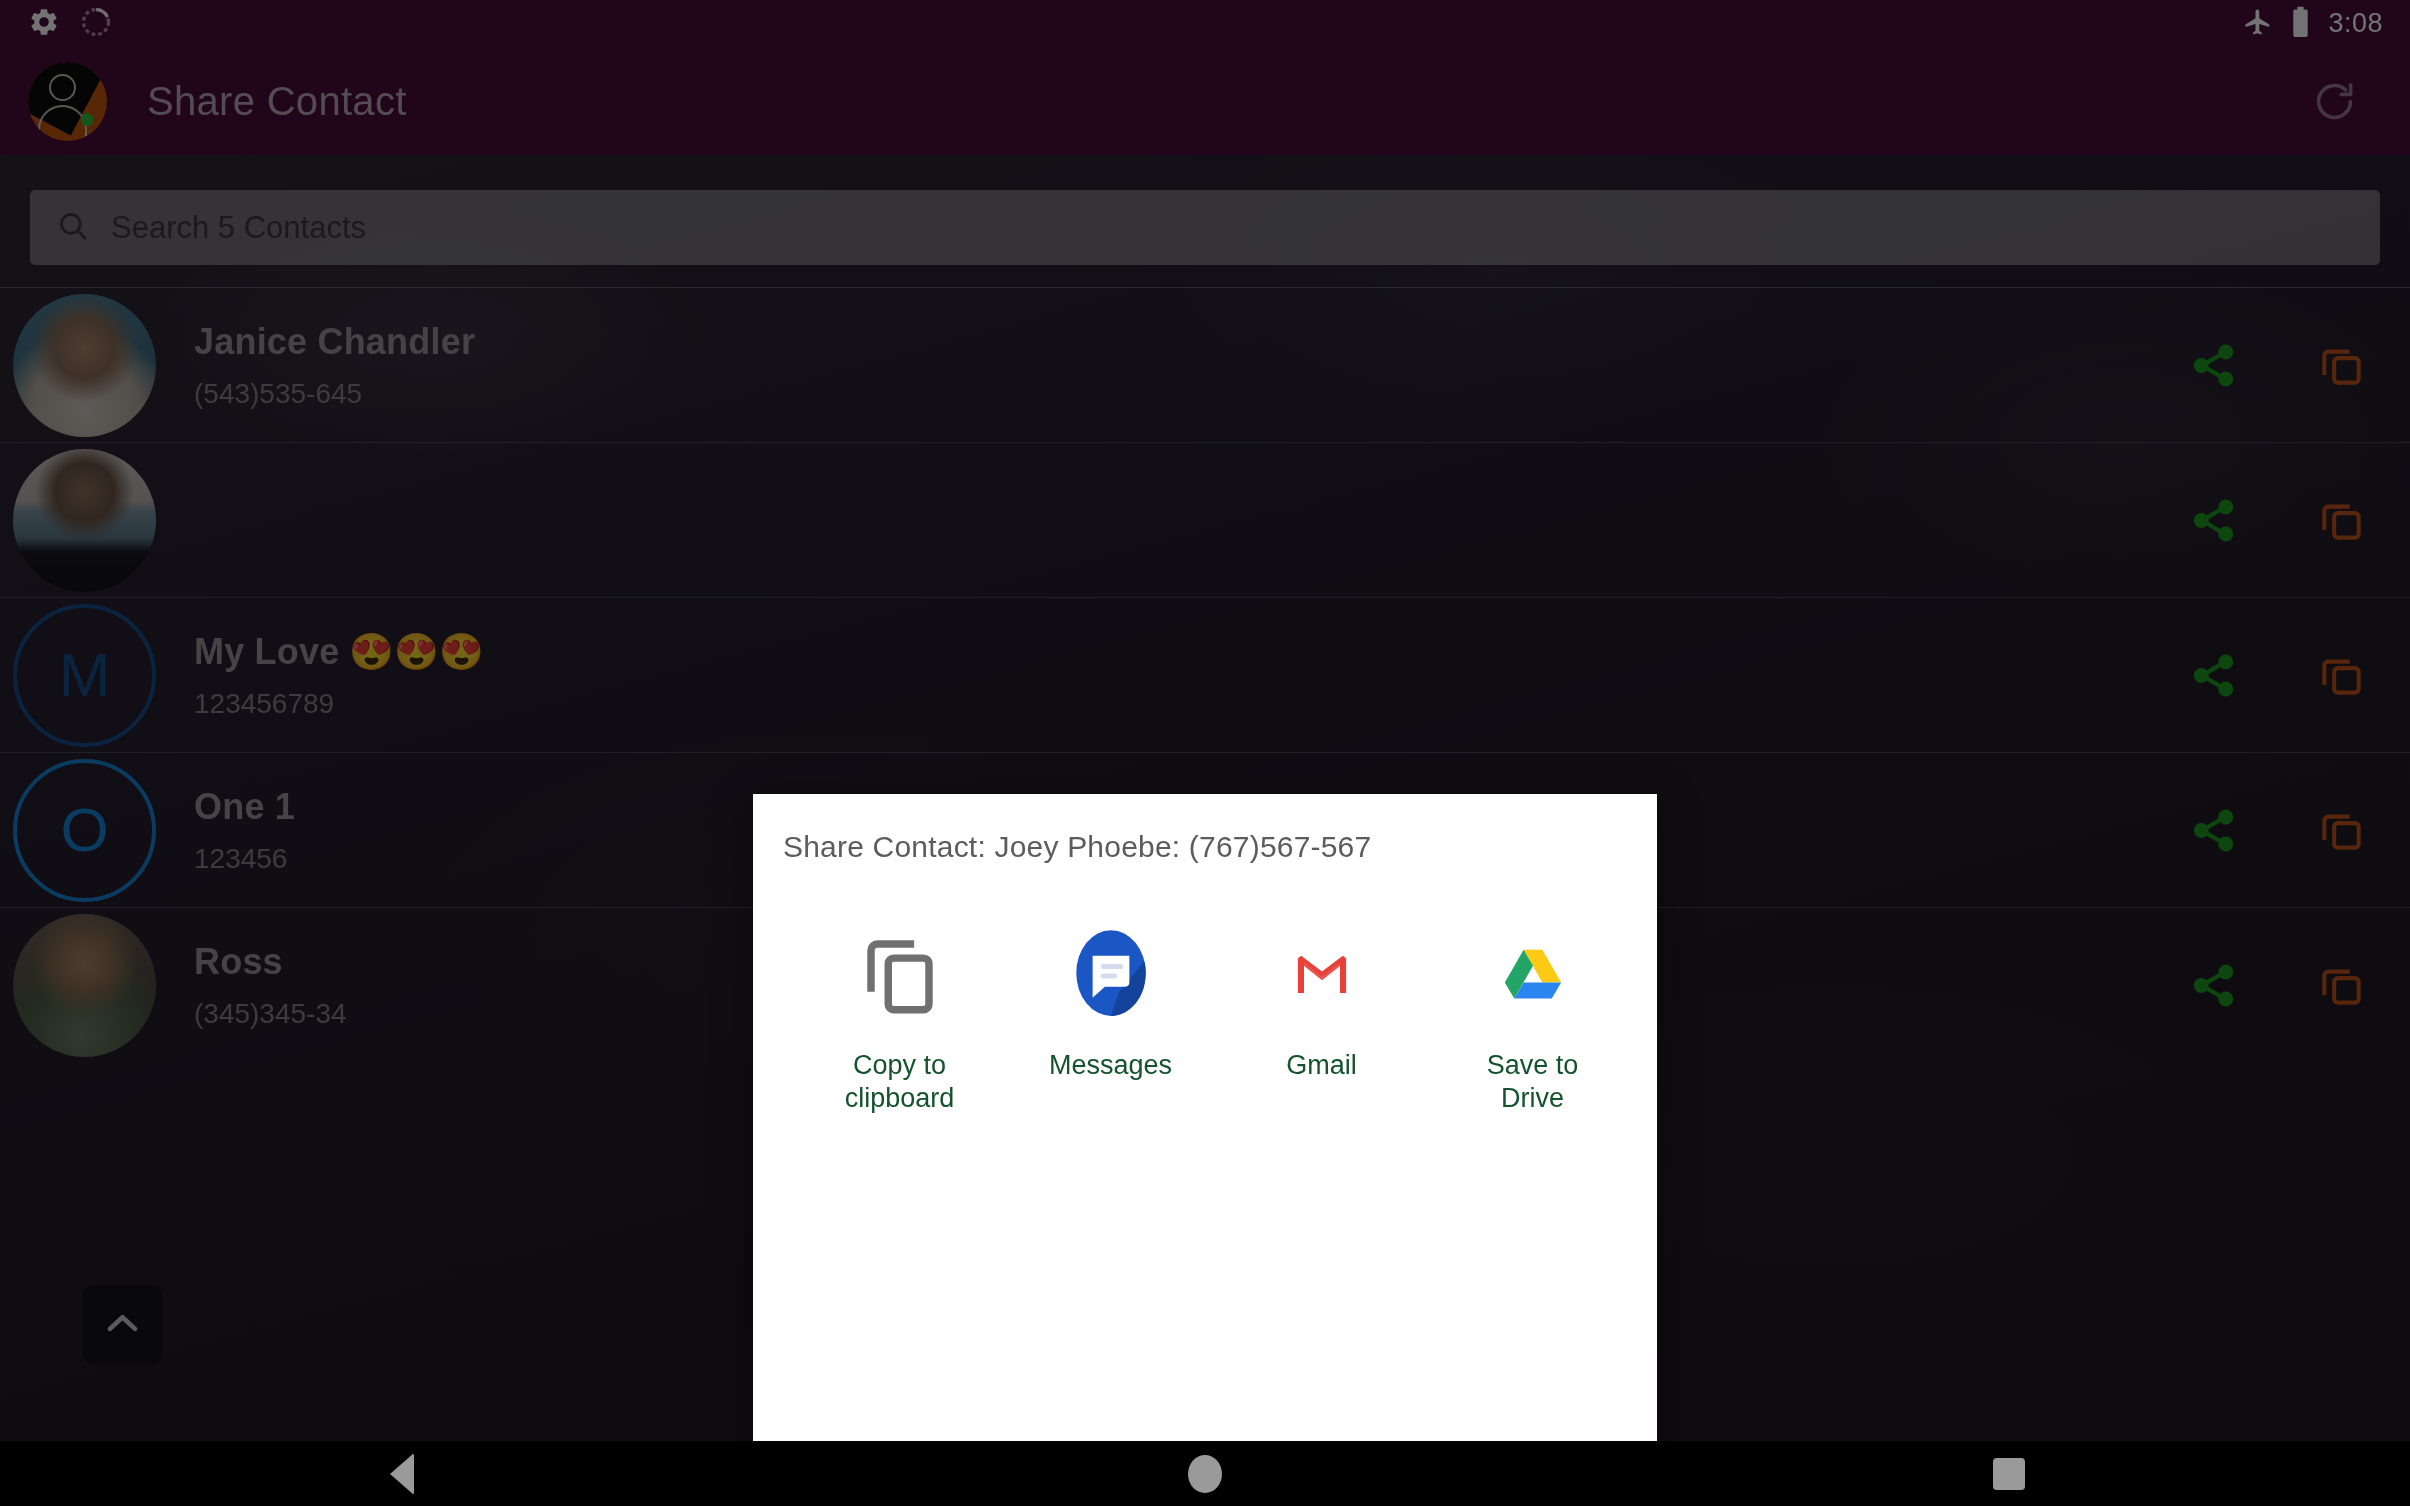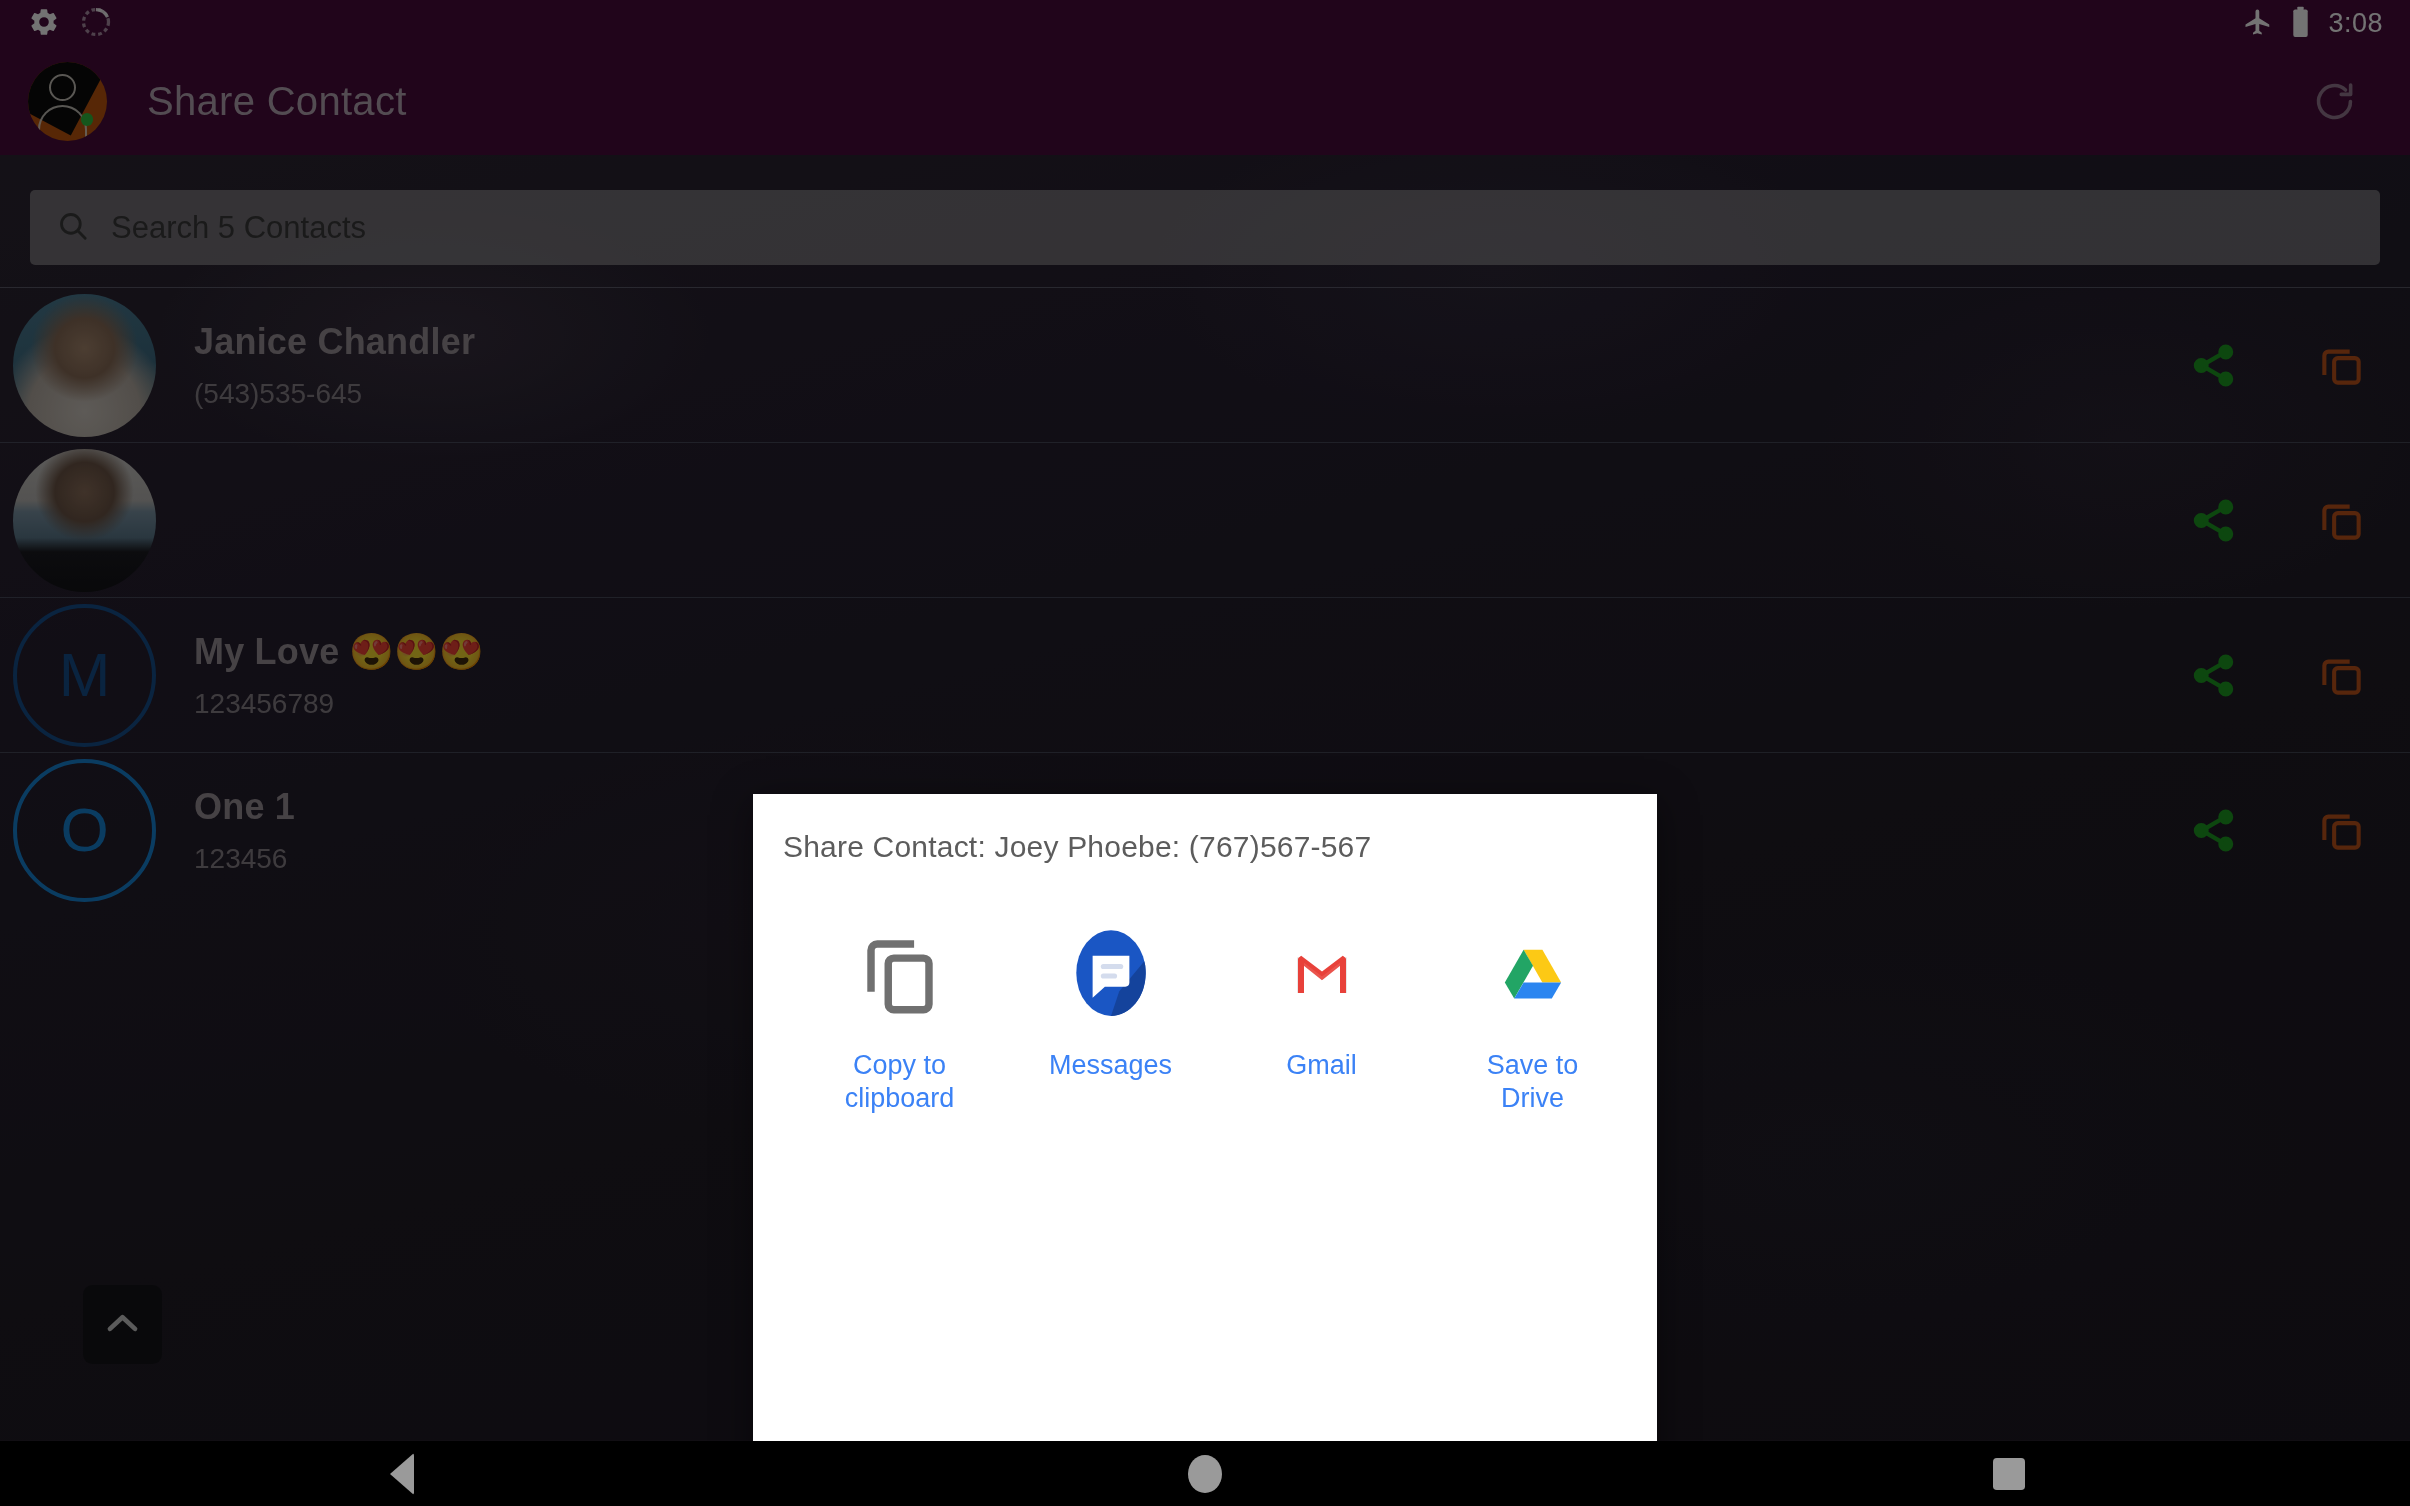--- a/index.html
+++ b/index.html
@@ -205,21 +205,21 @@
   }
   .target {
     width: 211px;
     display: flex; flex-direction: column; align-items: center;
   }
   .target .tgicon {
     width: 111px; height: 111px;
     display: flex; align-items: center; justify-content: center;
   }
   .target .tglabel {
-    margin-top: 21px; font-size: 27px; color: #3b82f6;
+    margin-top: 21px; font-size: 27px; color: #14532d;
     text-align: center; line-height: 1.22; font-weight: 400;
     max-width: 160px;
   }
 
   
   #navbar {
     position: absolute; bottom: 0; left: 0;
     width: 2411px; height: 66px;
     background: #000;
     display: flex; align-items: center; justify-content: space-around;
@@ -392,20 +392,44 @@
               </svg>
             </div>
             <div class="icon-copy">
               <svg width="49" height="49" viewBox="0 0 24 24" fill="none" stroke="#c2541b" stroke-width="2" stroke-linejoin="round">
                 <rect x="8.4" y="8.4" width="12" height="12" rx="1.8"></rect>
                 <path d="M16 5.2H5.6a2 2 0 00-2 2V16.6"></path>
               </svg>
             </div>
           </div>
         </div>
+        <div class="row">
+          <div class="avatar photo-ross"></div>
+          <div class="info">
+            <div class="cname">Ross</div>
+            <div class="cphone">(345)345-34</div>
+          </div>
+          <div class="actions">
+            <div class="icon-share">
+              <svg width="49" height="49" viewBox="0 0 24 24" fill="none" stroke="#1e9e23" stroke-width="2.1" stroke-linecap="round" stroke-linejoin="round">
+                <circle cx="18" cy="5.4" r="2.6" fill="#1e9e23"></circle>
+                <circle cx="6" cy="12" r="2.6" fill="#1e9e23"></circle>
+                <circle cx="18" cy="18.6" r="2.6" fill="#1e9e23"></circle>
+                <line x1="8.3" y1="10.8" x2="15.7" y2="6.6"></line>
+                <line x1="8.3" y1="13.2" x2="15.7" y2="17.4"></line>
+              </svg>
+            </div>
+            <div class="icon-copy">
+              <svg width="49" height="49" viewBox="0 0 24 24" fill="none" stroke="#c2541b" stroke-width="2" stroke-linejoin="round">
+                <rect x="8.4" y="8.4" width="12" height="12" rx="1.8"></rect>
+                <path d="M16 5.2H5.6a2 2 0 00-2 2V16.6"></path>
+              </svg>
+            </div>
+          </div>
+        </div>
       </div>
 
     <div id="fab-top">
       <span>
         <svg width="43" height="43" viewBox="0 0 24 24" fill="none" stroke="#c9c9c9" stroke-width="2.6" stroke-linecap="round" stroke-linejoin="round">
           <polyline points="5,15 12,8.5 19,15"></polyline>
         </svg>
       </span>
     </div>
   </div>

